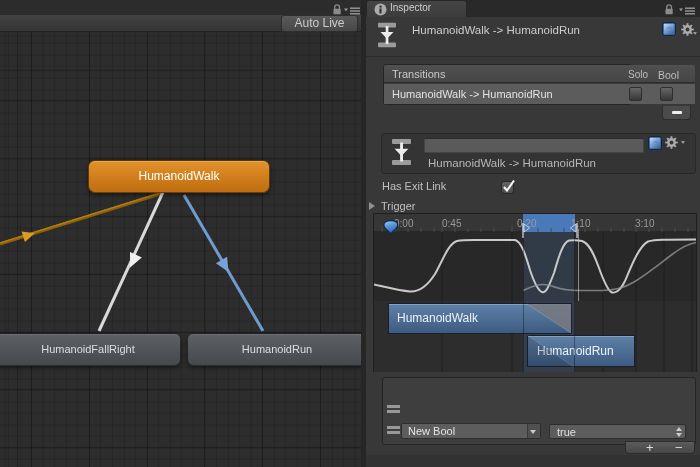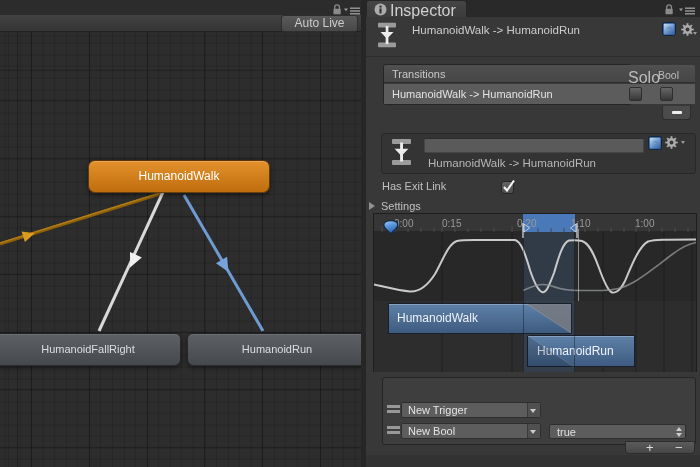--- a/index.html
+++ b/index.html
@@ -51,21 +51,21 @@
 
 <div class="a" style="left:366px;top:0;width:334px;height:467px;background:#383838;overflow:hidden">
 
   <div class="a" style="left:0;top:0;width:334px;height:17px;background:#292929"></div>
   <div class="a" style="left:0;top:0;width:101px;height:17px;background:linear-gradient(#454545,#3c3c3c);border-radius:3px 3px 0 0;border:1px solid #272727;border-bottom:none"></div>
   <svg class="a" style="left:8px;top:2.5px" width="13" height="13" viewBox="0 0 13 13">
     <circle cx="6.5" cy="6.5" r="6" fill="#ababab"></circle>
     <rect x="5.5" y="2.6" width="2" height="2" fill="#2c2c2c"></rect>
     <rect x="5.5" y="5.4" width="2" height="5" fill="#2c2c2c"></rect>
   </svg>
-  <div class="a" style="left:24px;top:2px;font-size:16px;color:#cfcfcf">Inspector</div>
+  <div class="a" style="left:24px;top:2px;font-size:10px;color:#cfcfcf">Inspector</div>
 
   <svg class="a" style="left:298px;top:3px" width="10" height="12" viewBox="0 0 11 13">
     <path d="M3,7 V4.6 A2.6,2.6 0 0 1 8.2,4.6 V7" fill="none" stroke="#888" stroke-width="1.5"></path>
     <rect x="1.6" y="6.2" width="8" height="6.2" rx="1" fill="#8a8a8a"></rect>
   </svg>
   <svg class="a" style="left:313px;top:7px" width="16" height="8" viewBox="0 0 16 8">
     <path d="M0,1.5 L4,1.5 L2,4.2 Z" fill="#999"></path>
     <rect x="6" y="0.5" width="10" height="1.4" fill="#999"></rect>
     <rect x="6" y="3.3" width="10" height="1.4" fill="#999"></rect>
     <rect x="6" y="6.1" width="10" height="1.4" fill="#999"></rect>
@@ -93,21 +93,21 @@
   <svg class="a" style="left:315px;top:23px" width="13" height="13" viewBox="0 0 15 15">
     <path d="M14.7,6.3 L14.7,8.7 L12.6,8.5 L11.8,10.4 L13.4,11.8 L11.8,13.4 L10.4,11.8 L8.5,12.6 L8.7,14.7 L6.3,14.7 L6.5,12.6 L4.6,11.8 L3.2,13.4 L1.6,11.8 L3.2,10.4 L2.4,8.5 L0.3,8.7 L0.3,6.3 L2.4,6.5 L3.2,4.6 L1.6,3.2 L3.2,1.6 L4.6,3.2 L6.5,2.4 L6.3,0.3 L8.7,0.3 L8.5,2.4 L10.4,3.2 L11.8,1.6 L13.4,3.2 L11.8,4.6 L12.6,6.5 Z" fill="#ababab"></path>
     <circle cx="7.5" cy="7.5" r="2.2" fill="#383838"></circle>
   </svg>
   <div class="a" style="left:327px;top:32px;width:0;height:0;border-left:2.5px solid transparent;border-right:2.5px solid transparent;border-top:3.5px solid #999"></div>
   <div class="a" style="left:0;top:56px;width:334px;height:1px;background:#2d2d2d"></div>
 
   <div class="a" style="left:17px;top:64px;width:249px;height:41px;background:#3b3b3b;border:1px solid #252525;border-radius:3px">
     <div class="a" style="left:0;top:0;width:311px;height:18px;background:linear-gradient(#505050,#464646);border-bottom:1px solid #2f2f2f;border-radius:2px 2px 0 0">
       <span style="position:absolute;left:8px;top:3px;font-size:11px;color:#c8c8c8">Transitions</span>
-      <span style="position:absolute;left:244px;top:3.5px;font-size:16px;color:#bcbcbc">Solo</span>
+      <span style="position:absolute;left:244px;top:3.5px;font-size:10px;color:#bcbcbc">Solo</span>
       <span style="position:absolute;left:274px;top:3.5px;font-size:10.5px;color:#bcbcbc">Bool</span>
     </div>
     <div class="a" style="left:0;top:19px;width:311px;height:20px;background:#5c5c5c">
       <span style="position:absolute;left:8px;top:3.5px;font-size:11px;color:#e2e2e2">HumanoidWalk -&gt; HumanoidRun</span>
       <span style="position:absolute;left:245px;top:3px;width:13px;height:14px;background:linear-gradient(#666,#383838);border:1px solid #2e2e2e;border-radius:2px"></span>
       <span style="position:absolute;left:276px;top:3px;width:13px;height:14px;background:linear-gradient(#666,#383838);border:1px solid #2e2e2e;border-radius:2px"></span>
     </div>
   </div>
   <div class="a" style="left:296px;top:106px;width:29px;height:14px;background:#4b4b4b;border:1px solid #2c2c2c;border-top:none;border-radius:0 0 4px 4px">
     <span style="position:absolute;left:9px;top:5px;width:10px;height:2.5px;background:#ededed;border-radius:1px"></span>
@@ -141,33 +141,33 @@
     <div class="a" style="left:299px;top:7px;width:0;height:0;border-left:2.5px solid transparent;border-right:2.5px solid transparent;border-top:3.5px solid #999"></div>
   </div>
 
   <div class="a" style="left:16px;top:180px;font-size:11px;color:#c0c0c0">Has Exit Link</div>
   <div class="a" style="left:135px;top:181px;width:13px;height:13px;background:linear-gradient(#646464,#4c4c4c);border:1px solid #262626;border-radius:3px"></div>
   <svg class="a" style="left:134px;top:177px" width="17" height="17" viewBox="0 0 17 17">
     <polyline points="4,10 7,13.5 14,3.5" fill="none" stroke="#f4f4f4" stroke-width="2.1"></polyline>
   </svg>
 
   <div class="a" style="left:3px;top:202px;width:0;height:0;border-top:4px solid transparent;border-bottom:4px solid transparent;border-left:6px solid #919191"></div>
-  <div class="a" style="left:15px;top:200px;font-size:11px;color:#c0c0c0">Settings</div>
+  <div class="a" style="left:15px;top:200px;font-size:11px;color:#c0c0c0">Trigger</div>
 
   <div class="a" style="left:7px;top:213px;width:324px;height:159px;background:#282828;border:1px solid #1e1e1e">
 
     <div class="a" style="left:0;top:0;width:322px;height:18px;background:#363636;border-bottom:1px solid #282828"></div>
 
     <div class="a" style="left:149px;top:0;width:51.5px;height:18px;background:#4a79ba"></div>
 
     <div class="a" style="left:20px;top:4px;font-size:10px;color:#9a9a9a">0:00</div>
-    <div class="a" style="left:68px;top:4px;font-size:10px;color:#9a9a9a">0:15</div>
+    <div class="a" style="left:68px;top:4px;font-size:10px;color:#9a9a9a">0:45</div>
     <div class="a" style="left:143px;top:4px;font-size:10px;color:#9a9a9a">0:20</div>
     <div class="a" style="left:197px;top:4px;font-size:10px;color:#9a9a9a">1:10</div>
-    <div class="a" style="left:261px;top:4px;font-size:10px;color:#9a9a9a">1:00</div>
+    <div class="a" style="left:261px;top:4px;font-size:10px;color:#9a9a9a">3:10</div>
 
     <svg class="a" style="left:0;top:0" width="322" height="18" viewBox="0 0 322 18">
       <g stroke="#4a4a4a" stroke-width="1">
         <line x1="8" y1="12" x2="8" y2="18"></line>
           <line x1="21" y1="14" x2="21" y2="18"></line>
           <line x1="34" y1="14" x2="34" y2="18"></line>
           <line x1="47" y1="14" x2="47" y2="18"></line>
           <line x1="60" y1="14" x2="60" y2="18"></line>
         <line x1="68" y1="12" x2="68" y2="18"></line>
           <line x1="81" y1="14" x2="81" y2="18"></line>
@@ -246,24 +246,20 @@
             <stop offset="1" stop-color="#2a62b4"></stop>
       </linearGradient>
         </defs>
       <path d="M7.8,13.6 C5.2,10.4 0.8,8.4 0.8,4.9 C0.8,2.1 3.9,0.7 7.8,0.7 C11.7,0.7 14.8,2.1 14.8,4.9 C14.8,8.4 10.4,10.4 7.8,13.6 Z" fill="url(#pg)" stroke="#132b47" stroke-width="1.3"></path>
     </svg>
   </div>
 
   <div class="a" style="left:16px;top:377px;width:314px;height:68px;background:#3e3e3e;border:1px solid #252525;border-radius:3px">
     <div class="a" style="left:4px;top:27px;width:13px;height:2.5px;background:#989898"></div>
     <div class="a" style="left:4px;top:32px;width:13px;height:2.5px;background:#989898"></div>
-    <div class="a" style="left:18px;top:24px;width:140px;height:16px;background:#5d5d5d;border:1px solid #2e2e2e;border-radius:2px;color:#e4e4e4;font-size:11px;line-height:15px;padding-left:6px">New Trigger
-      <span style="position:absolute;right:0;top:0;width:13px;height:14px;background:#505050;border-left:1px solid #3a3a3a"></span>
-      <span style="position:absolute;right:4px;top:6px;width:0;height:0;border-left:3px solid transparent;border-right:3px solid transparent;border-top:4px solid #ccc"></span>
-    </div>
     <div class="a" style="left:4px;top:48px;width:13px;height:2.5px;background:#989898"></div>
     <div class="a" style="left:4px;top:53px;width:13px;height:2.5px;background:#989898"></div>
     <div class="a" style="left:18px;top:45px;width:140px;height:16px;background:#5d5d5d;border:1px solid #2e2e2e;border-radius:2px;color:#e4e4e4;font-size:11px;line-height:15px;padding-left:6px">New Bool
       <span style="position:absolute;right:0;top:0;width:13px;height:14px;background:#505050;border-left:1px solid #3a3a3a"></span>
       <span style="position:absolute;right:4px;top:6px;width:0;height:0;border-left:3px solid transparent;border-right:3px solid transparent;border-top:4px solid #ccc"></span>
     </div>
     <div class="a" style="left:166px;top:46px;width:137px;height:15px;background:#5d5d5d;border:1px solid #2e2e2e;border-radius:2px;color:#e0e0e0;font-size:11px;line-height:15px;padding-left:7px">true
       <span style="position:absolute;right:3px;top:2px;width:0;height:0;border-left:3px solid transparent;border-right:3px solid transparent;border-bottom:4px solid #ccc"></span>
       <span style="position:absolute;right:3px;top:8px;width:0;height:0;border-left:3px solid transparent;border-right:3px solid transparent;border-top:4px solid #ccc"></span>
     </div>

